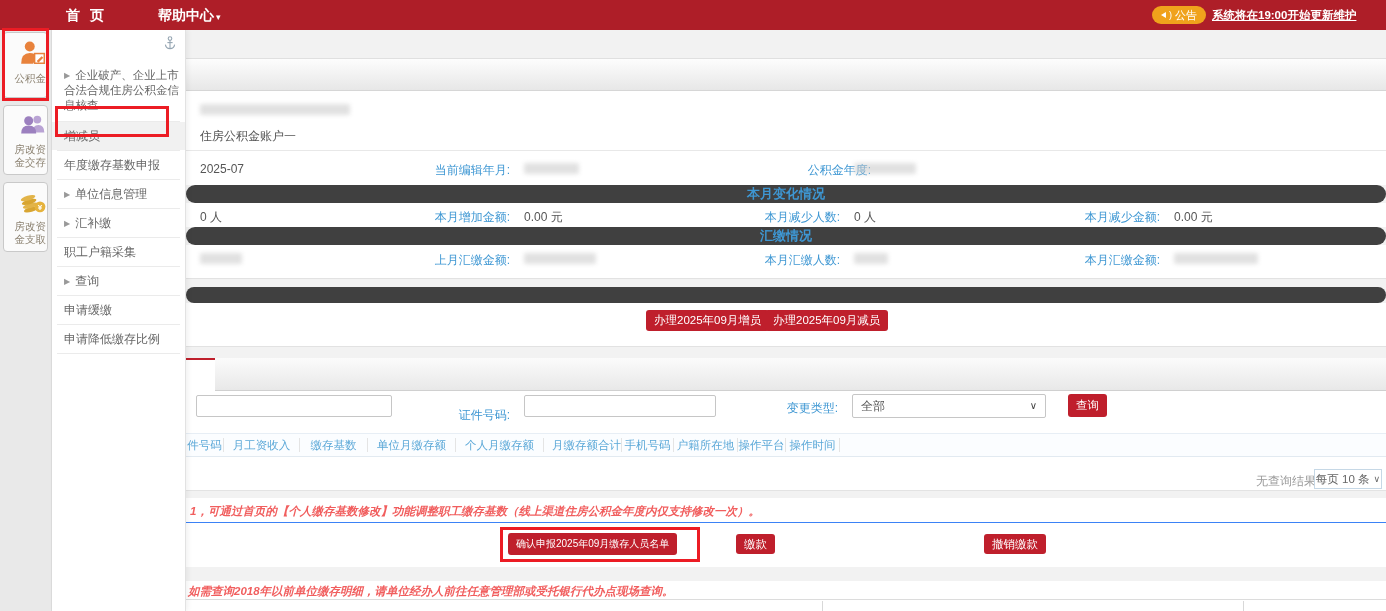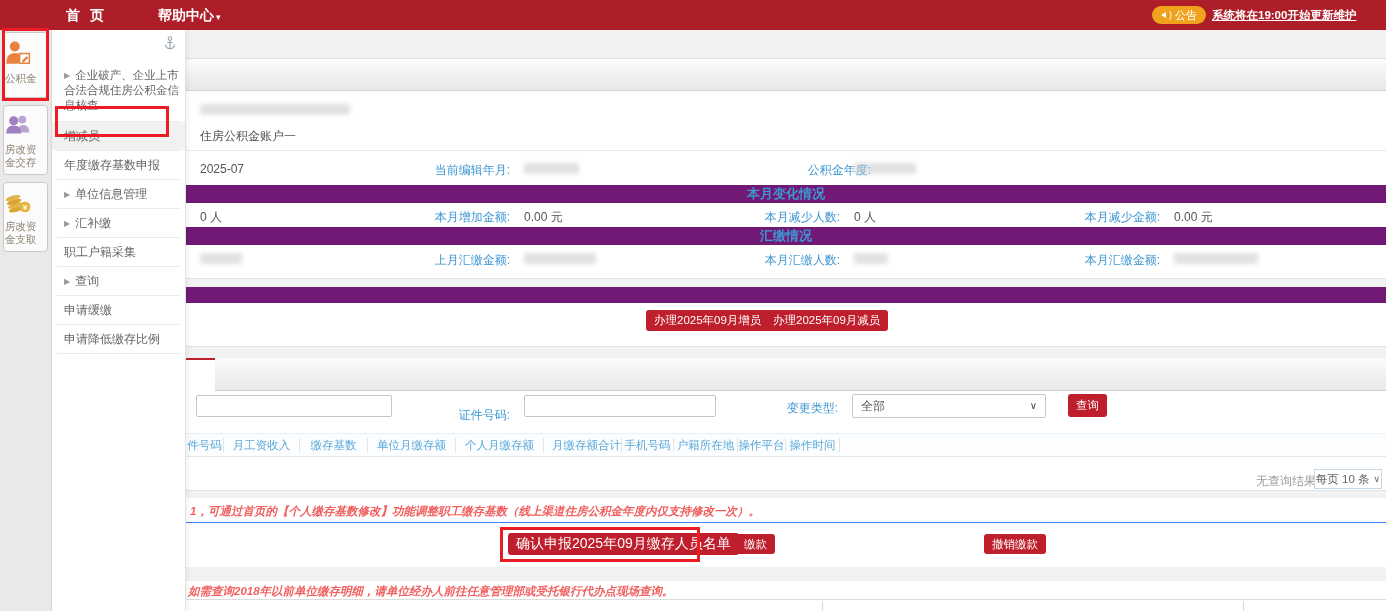--- a/index.html
+++ b/index.html
@@ -18,39 +18,39 @@
            color:#fff; font-size:11px; display:flex; align-items:center; padding:0 9px; gap:3px; }
   .spk-tri { display:inline-block; width:0; height:0; border-top:3px solid transparent;
              border-bottom:3px solid transparent; border-right:5px solid #fff; }
   .spk-wave { font-size:9px; line-height:10px; }
   .toplink { left:1212px; top:0; line-height:30px; color:#fff; font-size:11.5px; font-weight:bold;
              text-decoration:underline; cursor:pointer; }
 
   
   .rail { left:0; top:30px; width:52px; height:581px; background:#e9e9e9; border-right:1px solid #dcdcdc; z-index:10; }
   .railcard { position:absolute; left:3px; width:45px; background:#fbfbfb; border:1px solid #c9c9c9;
-              border-radius:4px; text-align:left; cursor:pointer; padding-top:6px; }
+              border-radius:4px; text-align:right; cursor:pointer; padding-top:6px; }
   .raillabel { font-size:10.5px; color:#8c8271; line-height:13px; padding:2px 1px 5px; }
 
   
   .menu { left:52px; top:30px; width:134px; height:581px; background:#fff; z-index:30;
           border-right:1px solid #e2e2e2; box-shadow:2px 0 5px rgba(0,0,0,.06); }
   .anchor { position:absolute; top:6px; right:9px; cursor:pointer; }
   .mi0 { margin-top:32px; padding:6px 6px 8px 12px; font-size:11.5px; line-height:15px; color:#666; cursor:pointer; }
   .mitem { height:28px; line-height:28px; padding-left:12px; font-size:12px; color:#666;
            cursor:pointer; white-space:nowrap; overflow:hidden; }
   .mitem.active { background:#f1f1f1; }
   .marrow { color:#999; font-size:8px; margin-right:5px; vertical-align:1px; }
   .msep { border-top:1px solid #ebebeb; margin:0 5px; height:0; }
 
   
   .band { left:186px; width:1200px; }
   .hdrband { background:linear-gradient(#fdfdfd,#e7e7e7); border-top:1px solid #e0e0e0; border-bottom:1px solid #d6d6d6; }
   .white { background:#fff; }
-  .secbar { background:#701a75; text-align:center; }
+  .secbar { background:#404040; text-align:center;border-radius:9px; }
   .sectitle { font-size:13px; font-weight:bold; color:#3e97d3; line-height:18px; }
   .lbl { color:#3e97d3; font-size:12px; text-align:right; }
   .val { color:#555; font-size:12px; }
   .redact { background:#c9c9c9; opacity:.55; filter:blur(2px); border-radius:2px; height:11px; }
 
   .rbtn { position:absolute; background:#bf1f2c; color:#fff; border:none; border-radius:3px;
           font-size:11.5px; font-family:inherit; cursor:pointer; display:inline-flex;
           align-items:center; padding:0 8px; white-space:nowrap; }
 
   .tabbar { background:linear-gradient(#fbfbfb,#e8e8e8); border-bottom:1px solid #d0d0d0; }
@@ -236,21 +236,21 @@
     <span>每页 10 条</span>
     <span style="font-size:9px;">∨</span>
   </div>
 </div>
 
 <div class="abs band white" style="top:498px;height:25px;border-bottom:1px solid #3b82f6;">
   <span class="abs notice" style="left:4px;top:6px;">1，可通过首页的【个人缴存基数修改】功能调整职工缴存基数（线上渠道住房公积金年度内仅支持修改一次）。</span>
 </div>
 
 <div class="abs band white" style="top:523px;height:44px;"></div>
-<button class="rbtn" style="left:508px;top:533px;height:22px;font-size:14px;">确认申报2025年09月缴存人员名单</button>
+<button class="rbtn" style="left:508px;top:533px;height:22px;font-size:10px;">确认申报2025年09月缴存人员名单</button>
 <button class="rbtn" style="left:736px;top:534px;height:20px;">缴款</button>
 <button class="rbtn" style="left:984px;top:534px;height:20px;">撤销缴款</button>
 
 <div class="abs band white" style="top:581px;height:18px;">
   <span class="abs notice" style="left:2px;top:3px;">如需查询2018年以前单位缴存明细，请单位经办人前往任意管理部或受托银行代办点现场查询。</span>
 </div>
 <div class="abs band white" style="top:599px;height:12px;border-top:1px solid #dcdcdc;">
   <div class="vline" style="left:636px;top:1px;height:11px;"></div>
   <div class="vline" style="left:1057px;top:1px;height:11px;"></div>
 </div>

